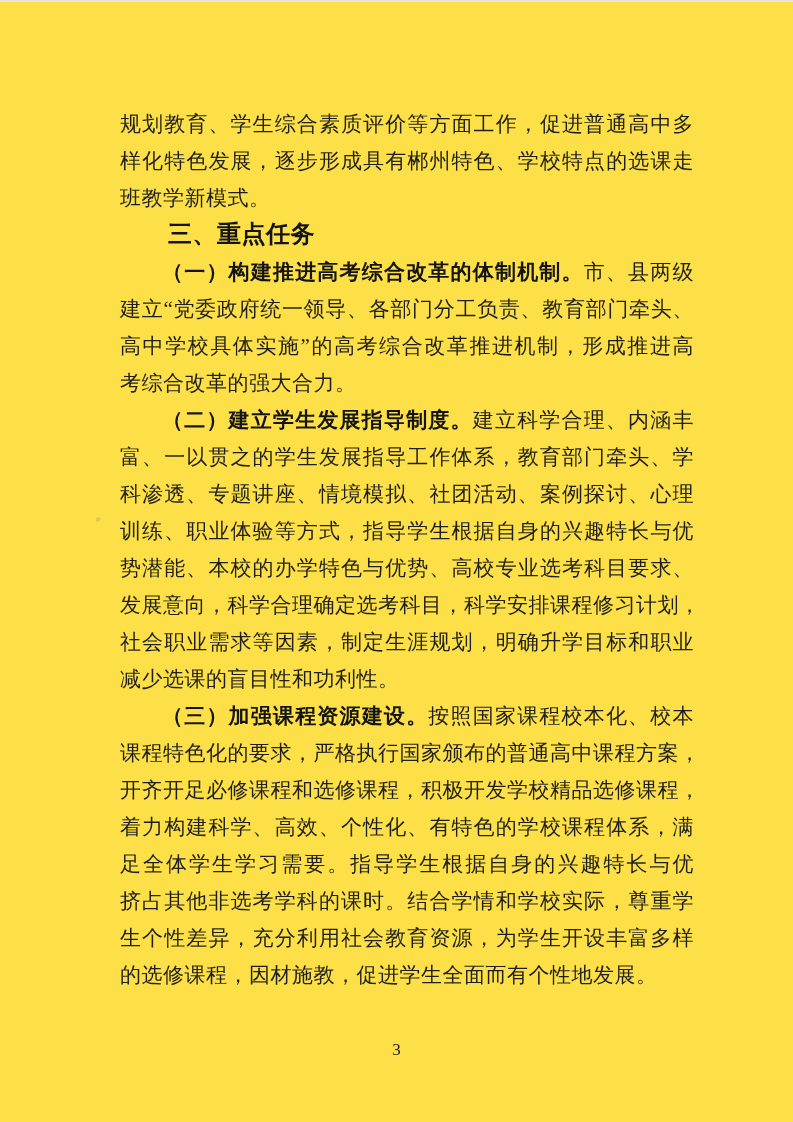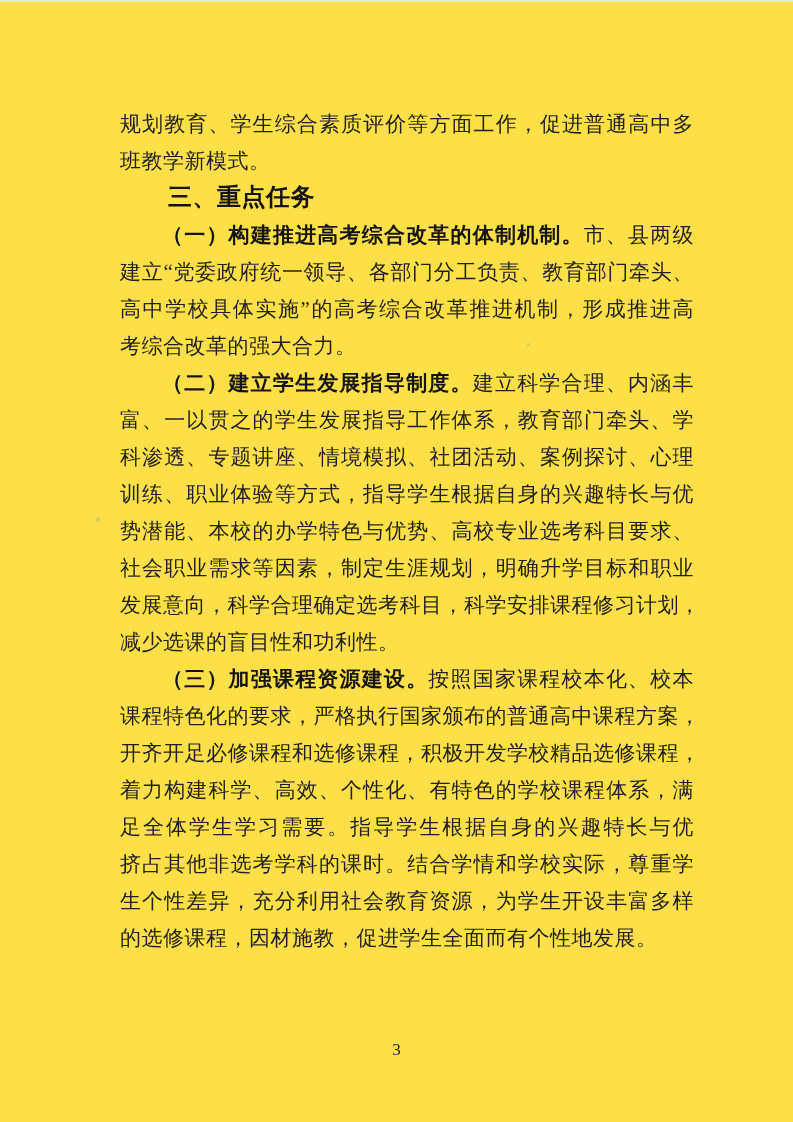--- a/index.html
+++ b/index.html
@@ -67,33 +67,34 @@
   }
   .speck-a { left: 96px; top: 515px; width: 4px; height: 5px; transform: rotate(35deg); }
   .speck-b { left: 527px; top: 341px; width: 3px; height: 3px; }
 </style>
 </head>
 <body>
 
 <div class="page">
   <div class="content" id="doc-lines">
       <div class="line justify"><span class="seg">规划教育、学生综合素质评价等方面工作，促进普通高中多</span></div>
+      <div class="line justify"><span class="seg">样化特色发展，逐步形成具有郴州特色、学校特点的选课走</span></div>
       <div class="line leftend"><span class="seg">班教学新模式。</span></div>
       <div class="line leftend indent heading"><span class="seg-bold">三、重点任务</span></div>
       <div class="line justify indent"><span class="seg-bold">（一）构建推进高考综合改革的体制机制。</span><span class="seg">市、县两级</span></div>
       <div class="line justify"><span class="seg">建立“党委政府统一领导、各部门分工负责、教育部门牵头、</span></div>
       <div class="line justify"><span class="seg">高中学校具体实施”的高考综合改革推进机制，形成推进高</span></div>
       <div class="line leftend"><span class="seg">考综合改革的强大合力。</span></div>
       <div class="line justify indent"><span class="seg-bold">（二）建立学生发展指导制度。</span><span class="seg">建立科学合理、内涵丰</span></div>
       <div class="line justify"><span class="seg">富、一以贯之的学生发展指导工作体系，教育部门牵头、学</span></div>
       <div class="line justify"><span class="seg">科渗透、专题讲座、情境模拟、社团活动、案例探讨、心理</span></div>
       <div class="line justify"><span class="seg">训练、职业体验等方式，指导学生根据自身的兴趣特长与优</span></div>
       <div class="line justify"><span class="seg">势潜能、本校的办学特色与优势、高校专业选考科目要求、</span></div>
+      <div class="line justify"><span class="seg">发展意向，科学合理确定选考科目，科学安排课程修习计划，</span></div>
       <div class="line justify"><span class="seg">社会职业需求等因素，制定生涯规划，明确升学目标和职业</span></div>
-      <div class="line justify"><span class="seg">发展意向，科学合理确定选考科目，科学安排课程修习计划，</span></div>
       <div class="line leftend"><span class="seg">减少选课的盲目性和功利性。</span></div>
       <div class="line justify indent"><span class="seg-bold">（三）加强课程资源建设。</span><span class="seg">按照国家课程校本化、校本</span></div>
       <div class="line justify"><span class="seg">课程特色化的要求，严格执行国家颁布的普通高中课程方案，</span></div>
       <div class="line justify"><span class="seg">开齐开足必修课程和选修课程，积极开发学校精品选修课程，</span></div>
       <div class="line justify"><span class="seg">着力构建科学、高效、个性化、有特色的学校课程体系，满</span></div>
       <div class="line justify"><span class="seg">足全体学生学习需要。指导学生根据自身的兴趣特长与优</span></div>
       <div class="line justify"><span class="seg">挤占其他非选考学科的课时。结合学情和学校实际，尊重学</span></div>
       <div class="line justify"><span class="seg">生个性差异，充分利用社会教育资源，为学生开设丰富多样</span></div>
       <div class="line leftend"><span class="seg">的选修课程，因材施教，促进学生全面而有个性地发展。</span></div>
     </div>

